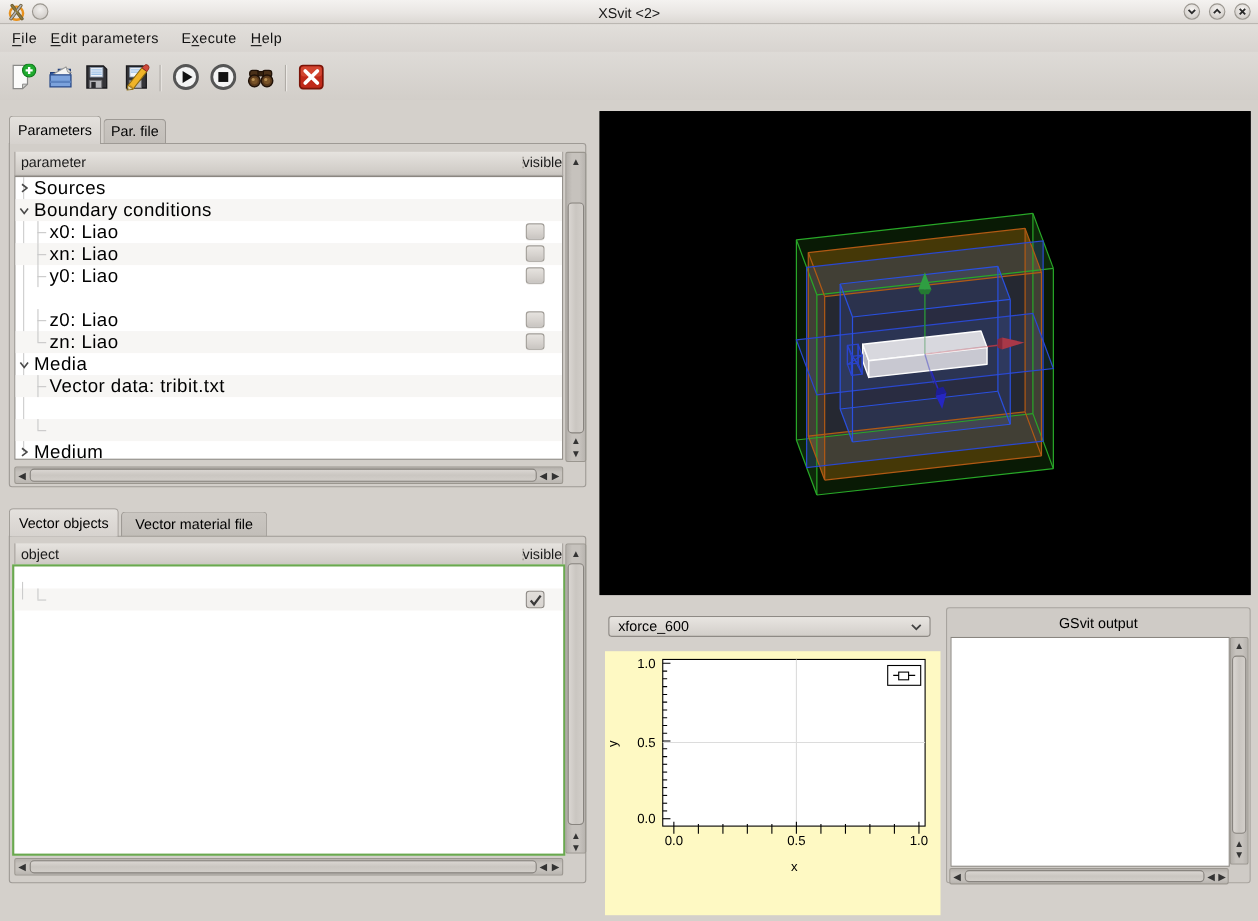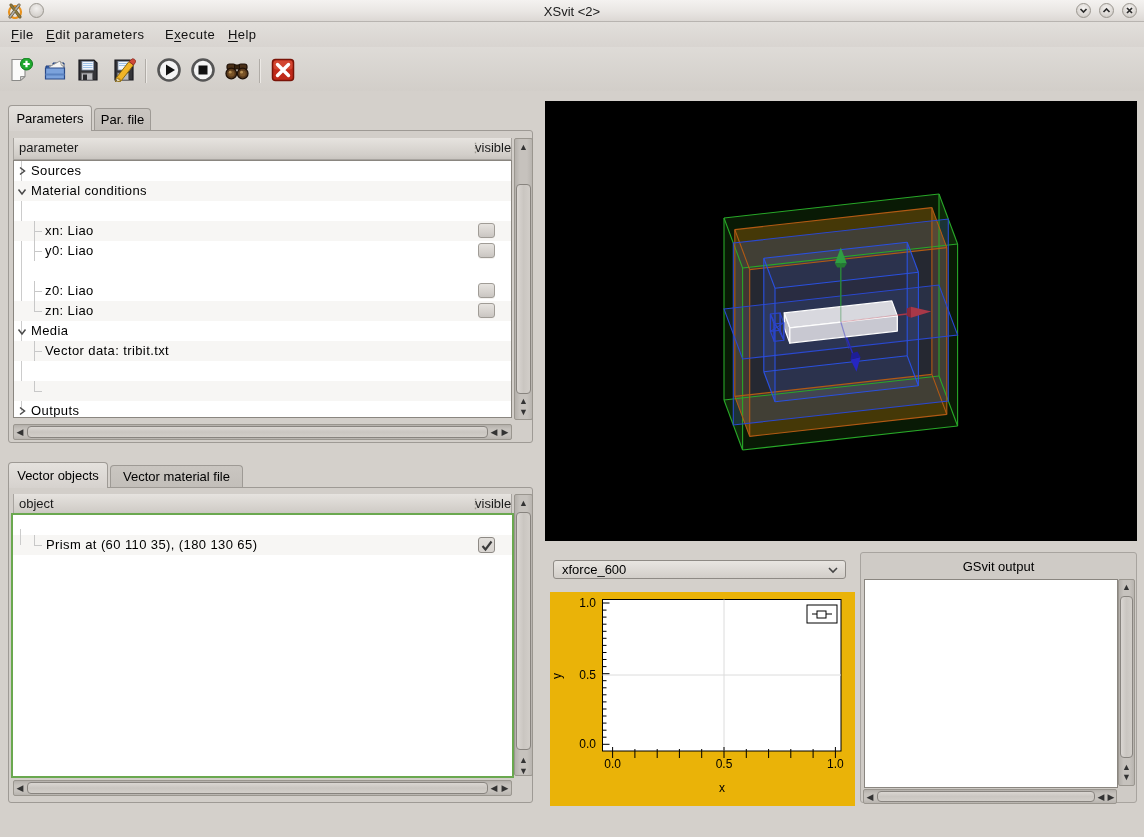--- a/index.html
+++ b/index.html
@@ -17,21 +17,21 @@
 .tbtn{position:absolute;top:58px;width:24px;height:24px}
 .tsep{position:absolute;top:59px;width:2px;height:24px;border-left:1px solid #b0aca7;border-right:1px solid #ece9e5}
 
 .tab{position:absolute;font-size:13px;text-align:center;border:1px solid #9e9a95;border-bottom:none;border-radius:4px 4px 0 0}
 .tab.active{background:linear-gradient(#e4e1dd,#d6d2ce);z-index:3}
 .tab.inactive{background:linear-gradient(#cac6c1,#c2beb9);z-index:1}
 .frame{position:absolute;background:#d2cec9;border:1px solid #9e9a95;border-radius:0 3px 3px 3px;z-index:2}
 
 .thead{position:absolute;background:linear-gradient(#e6e3df,#d2cec9 80%,#c9c5c0);border:1px solid #a8a49f;border-top:none;font-size:13px;color:#1a1a1a}
 .list{position:absolute;background:#fff;border:1px solid #8a8680;overflow:hidden}
-.row{position:absolute;left:0;width:100%;height:20px;line-height:20px;font-size:13px;white-space:nowrap;letter-spacing:0.4px}
+.row{position:absolute;left:0;width:100%;height:20px;line-height:20px;font-size:17px;white-space:nowrap;letter-spacing:0.4px}
 .stripe{background:#f7f6f4}
 .expander{position:absolute;font-size:10px;color:#444;top:0px}
 .treeline{position:absolute;border-left:1px solid #c8c8c8}
 .hstub{position:absolute;border-top:1px solid #c8c8c8;width:8px}
 
 .sbtroughv{position:absolute;background:linear-gradient(90deg,#b4b0ab,#c6c2bd 30%,#c6c2bd 70%,#b8b4af);border:1px solid #9a968f;border-radius:2px}
 .sbtroughh{position:absolute;background:linear-gradient(#b4b0ab,#c6c2bd 30%,#c6c2bd 70%,#b8b4af);border:1px solid #9a968f;border-radius:2px}
 .sthumbv{position:absolute;background:linear-gradient(90deg,#dad6d2,#cac6c1 50%,#d2cec9);border:1px solid #88847f;border-radius:4px}
 .sthumbh{position:absolute;background:linear-gradient(#dad6d2,#cac6c1 50%,#d2cec9);border:1px solid #88847f;border-radius:4px}
 .sarrow{position:absolute;font-size:9px;color:#333;text-align:center}
@@ -140,21 +140,27 @@
 <div class="row" style="top:0px">
       <svg class="expander" style="left:3px;top:5px" width="10" height="10">
         <path d="M3 1.5 L7.5 5 L3 8.5" fill="none" stroke="#4a4a4a" stroke-width="1.5"></path>
       </svg>
       <span style="position:absolute;left:17px">Sources</span>
     </div>
 <div class="row stripe" style="top:20px">
       <svg class="expander" style="left:3px;top:6px" width="10" height="10">
         <path d="M1.5 2.5 L5 7 L8.5 2.5" fill="none" stroke="#4a4a4a" stroke-width="1.5"></path>
       </svg>
-      <span style="position:absolute;left:17px">Material conditions</span>
+      <span style="position:absolute;left:17px">Boundary conditions</span>
+    </div>
+<div class="row" style="top:40px">
+      <span class="treeline" style="left:20px;top:0;height:20px"></span>
+      <span class="hstub" style="left:20px;top:10px"></span>
+      <span style="position:absolute;left:31px">x0: Liao</span>
+      <span style="position:absolute;left:464px;top:2px;width:17px;height:15px;background:linear-gradient(#e6e3df,#d6d2ce 60%,#c9c5c1);border:1px solid #a09c96;border-radius:3px;box-shadow:0 1px 0 #f4f2f0"></span>
     </div>
 <div class="row stripe" style="top:60px">
       <span class="treeline" style="left:20px;top:0;height:20px"></span>
       <span class="hstub" style="left:20px;top:10px"></span>
       <span style="position:absolute;left:31px">xn: Liao</span>
       <span style="position:absolute;left:464px;top:2px;width:17px;height:15px;background:linear-gradient(#e6e3df,#d6d2ce 60%,#c9c5c1);border:1px solid #a09c96;border-radius:3px;box-shadow:0 1px 0 #f4f2f0"></span>
     </div>
 <div class="row" style="top:80px">
       <span class="treeline" style="left:20px;top:0;height:20px"></span>
       <span class="hstub" style="left:20px;top:10px"></span>
@@ -185,21 +191,21 @@
       <span style="position:absolute;left:17px">Media</span>
     </div>
 <div class="row stripe" style="top:220px">
       <span class="treeline" style="left:20px;top:0;height:10px"></span>
       <span class="hstub" style="left:20px;top:10px"></span>
     </div>
 <div class="row" style="top:240px">
       <svg class="expander" style="left:3px;top:5px" width="10" height="10">
         <path d="M3 1.5 L7.5 5 L3 8.5" fill="none" stroke="#4a4a4a" stroke-width="1.5"></path>
       </svg>
-      <span style="position:absolute;left:17px">Outputs</span>
+      <span style="position:absolute;left:17px">Medium</span>
     </div>
 <div style="position:absolute;left:7px;top:0;height:250px;border-left:1px solid #cccccc;z-index:-1"></div>
 </div>
 
 <div class="sbtroughv" style="left:514px;top:138px;width:19px;height:282px;z-index:4"></div>
 <div class="sarrow" style="left:514px;top:142px;width:19px;z-index:5">▲</div>
 <div class="sthumbv" style="left:516px;top:184px;width:15px;height:210px;z-index:5"></div>
 <div class="sarrow" style="left:514px;top:396px;width:19px;z-index:5">▲</div>
 <div class="sarrow" style="left:514px;top:407px;width:19px;z-index:5">▼</div>
 <div class="sbtroughh" style="left:13px;top:424px;width:499px;height:16px;z-index:4"></div>
@@ -214,21 +220,20 @@
 
 <div class="thead" style="left:13px;top:494px;width:499px;height:21px;z-index:4">
   <span style="position:absolute;left:5px;top:2px">object</span>
   <span style="position:absolute;left:461px;top:2px">visible</span>
   <span style="position:absolute;left:455px;top:2px;color:#9a968f">⋮</span>
 </div>
 <div class="list" style="left:11px;top:513px;width:503px;height:265px;z-index:4;border:2px solid #6aa84f">
 <div class="row" style="top:20px;background:#f7f6f4">
       <span class="treeline" style="left:21px;top:0;height:10px"></span>
       <span class="hstub" style="left:21px;top:10px"></span>
-      <span style="position:absolute;left:33px">Prism at (60 110 35), (180 130 65)</span>
       <span style="position:absolute;left:465px;top:2px;width:17px;height:16px;background:linear-gradient(#e2dfdb,#d8d4d0);border:1px solid #8e8a85;border-radius:3px">
         <svg width="16" height="16" viewBox="0 0 16 16" style="position:absolute;left:0;top:0">
           <path d="M3.5 8 L6.5 11.5 L12.5 3.5" fill="none" stroke="#3a3a3a" stroke-width="2.1"></path>
         </svg>
       </span>
     </div>
 <div style="position:absolute;left:7px;top:14px;height:16px;border-left:1px solid #cccccc"></div>
 </div>
 
 <div class="sbtroughv" style="left:514px;top:494px;width:19px;height:282px;z-index:4"></div>
@@ -328,21 +333,21 @@
 </svg>
 </div>
 
 <div class="abs" style="left:553px;top:560px;width:293px;height:19px;border:1px solid #8e8a85;border-radius:3px;background:linear-gradient(#e8e5e1,#d2cec9)">
   <span style="position:absolute;left:8px;top:1px;font-size:13px">xforce_600</span>
   <svg style="position:absolute;right:6px;top:5px" width="12" height="8" viewBox="0 0 12 8">
       <path d="M2 2 L6 6 L10 2" fill="none" stroke="#444" stroke-width="1.6"></path>
     </svg>
 </div>
 
-<div class="abs" style="left:550px;top:592px;width:305px;height:214px;background:#eab308">
+<div class="abs" style="left:550px;top:592px;width:305px;height:240px;background:#fef9c3">
 <svg width="305" height="208" viewBox="0 0 305 208">
 <rect x="52.5" y="7.5" width="238.5" height="151.5" fill="#fff" stroke="#000" stroke-width="1"></rect>
 <line x1="174" y1="7.5" x2="174" y2="159" stroke="#dcdcdc"></line>
 <line x1="52.5" y1="83" x2="291" y2="83" stroke="#dcdcdc"></line>
 <line x1="52.5" y1="152.3" x2="59.5" y2="152.3" stroke="#000"></line>
 <line x1="52.5" y1="145.2" x2="56.5" y2="145.2" stroke="#000"></line>
 <line x1="52.5" y1="138.2" x2="56.5" y2="138.2" stroke="#000"></line>
 <line x1="52.5" y1="131.1" x2="56.5" y2="131.1" stroke="#000"></line>
 <line x1="52.5" y1="124.0" x2="56.5" y2="124.0" stroke="#000"></line>
 <line x1="52.5" y1="117.0" x2="56.5" y2="117.0" stroke="#000"></line>

